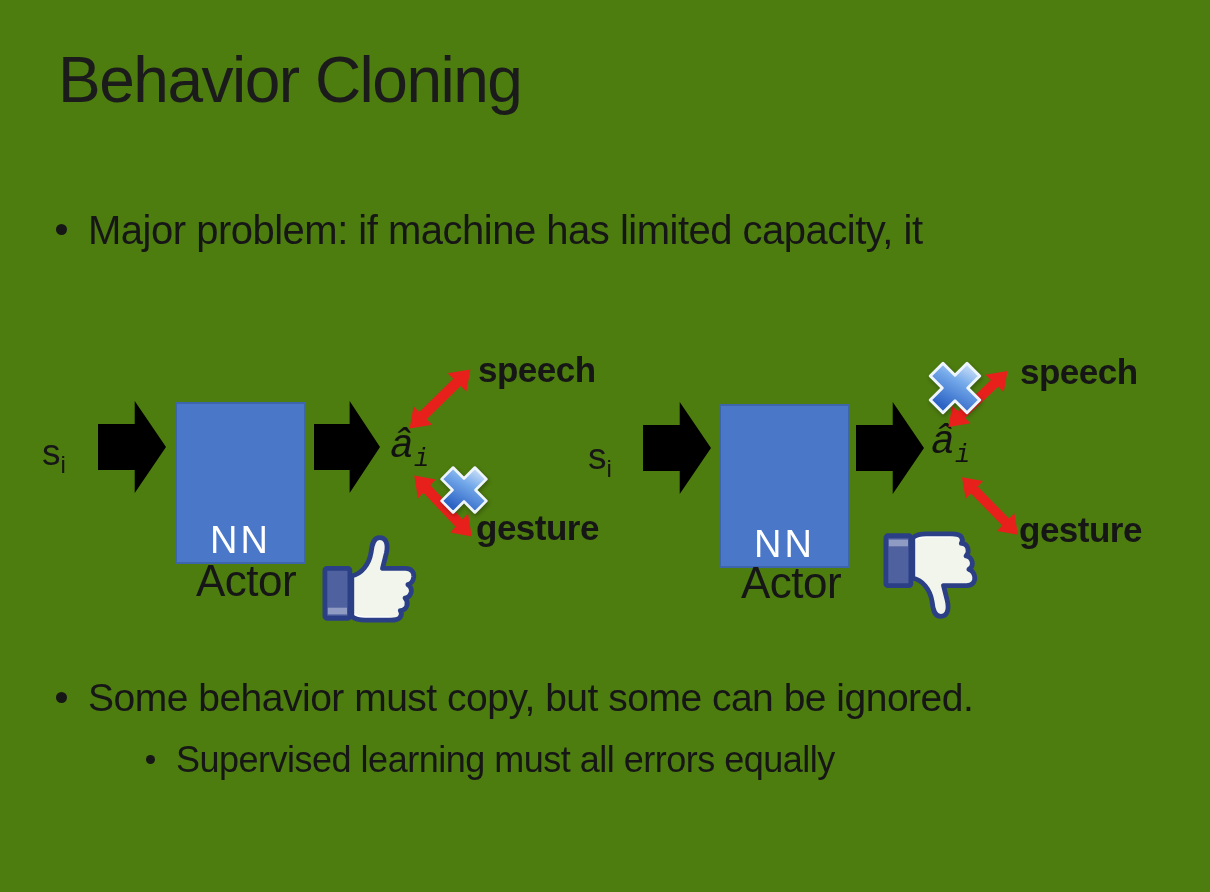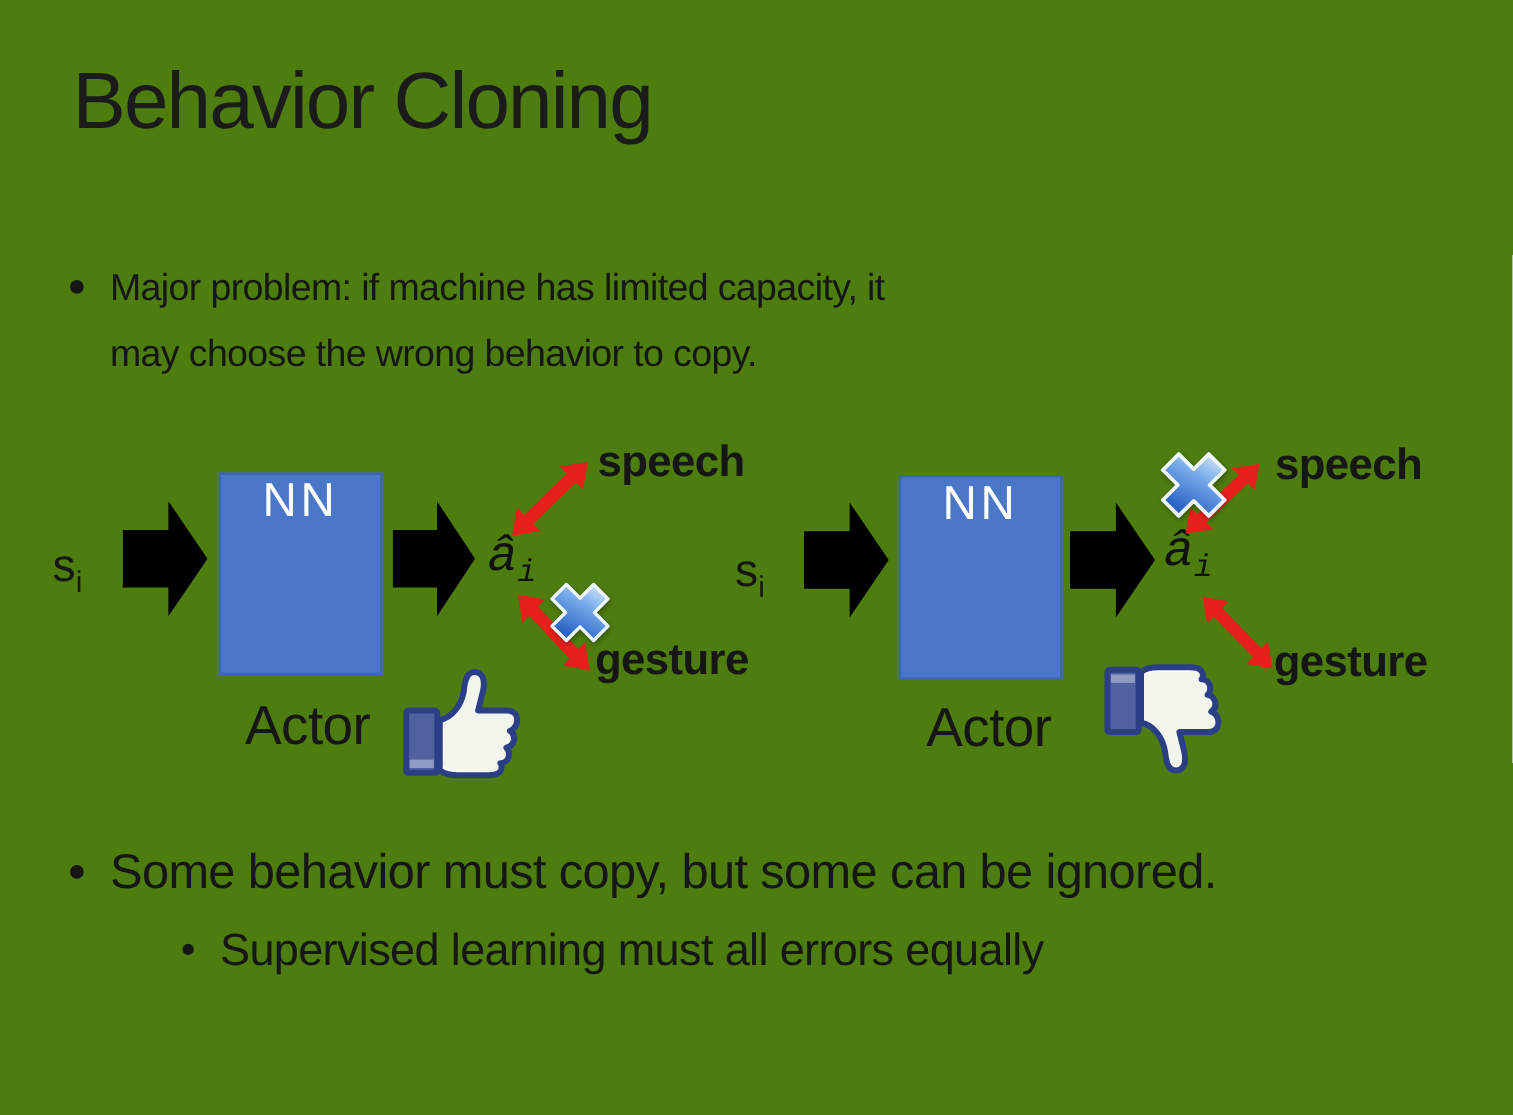--- a/index.html
+++ b/index.html
@@ -14,32 +14,32 @@
   .slide{
     position:relative;width:1210px;height:892px;background:#4d7c0f;overflow:hidden;
     font-family:"Liberation Sans",sans-serif;color:var(--text-black);
   }
   .title{
     position:absolute;left:58px;top:44px;margin:0;
     font-size:64px;font-weight:400;letter-spacing:-1.5px;color:#1b1b1b;line-height:1.15;
   }
   ul{list-style:none;margin:0;padding:0;}
   .bullets{position:absolute;left:42px;}
-  .b1{top:204px;font-size:30px;line-height:53px;letter-spacing:-0.5px;}
+  .b1{top:204px;font-size:40px;line-height:53px;letter-spacing:-0.5px;}
   .b2{top:672px;font-size:39px;line-height:52px;letter-spacing:-0.5px;}
   .bsub{left:130px;top:736px;font-size:36px;line-height:48px;letter-spacing:-0.5px;}
   .bullets li{position:relative;padding-left:46px;}
   .bullets li::before{
     content:"";position:absolute;left:14px;top:20px;width:11px;height:11px;border-radius:50%;background:#161616;
   }
   .bsub li::before{width:9px;height:9px;top:19px;left:16px;}
   .barrow{position:absolute;background:#000;
     clip-path:polygon(0 25%,54% 25%,54% 0,100% 50%,54% 100%,54% 75%,0 75%);}
   .nnbox{position:absolute;background:var(--nn-blue);border:2px solid #3d66ad;
-    display:flex;align-items:flex-start;justify-content:center;box-sizing:border-box;}
+    display:flex;align-items:flex-end;justify-content:center;box-sizing:border-box;margin-top:24px;}
   .nnbox span{color:#fff;font-size:38px;letter-spacing:3px;}
   .si{position:absolute;font-size:37px;text-align:center;}
   .si sub{font-size:24px;}
   .ai{position:absolute;font-family:Liberation Mono, monospace;font-style:italic;font-size:40px;color:#111;}
   .ai sub{font-size:25px;}
   .lbl{position:absolute;font-size:35px;letter-spacing:-0.5px;white-space:nowrap;font-weight:bold;}
   .actor{position:absolute;font-size:44px;letter-spacing:-0.5px;}
   .darrow{position:absolute;}
   .darrow polygon{fill:var(--arrow-red);}
   .flipv{transform:scaleY(-1);}
@@ -49,21 +49,20 @@
 </head>
 <body>
 
 <div class="slide">
 
   <h1 class="title">Behavior Cloning</h1>
 
   <ul class="bullets b1">
     <li>
       <div>Major problem: if machine has limited capacity, it</div>
-      <div>may choose the wrong behavior to copy.</div>
     </li>
   </ul>
 
   <div class="si" style="left:42px;top:432px;"><span>s</span><sub>i</sub></div>
 
   <div class="barrow" style="left:98px;top:401px;width:68px;height:92px;"></div>
 
   <div class="nnbox" style="left:175px;top:378px;width:131px;height:162px;">
     <span>NN</span>
   </div>

